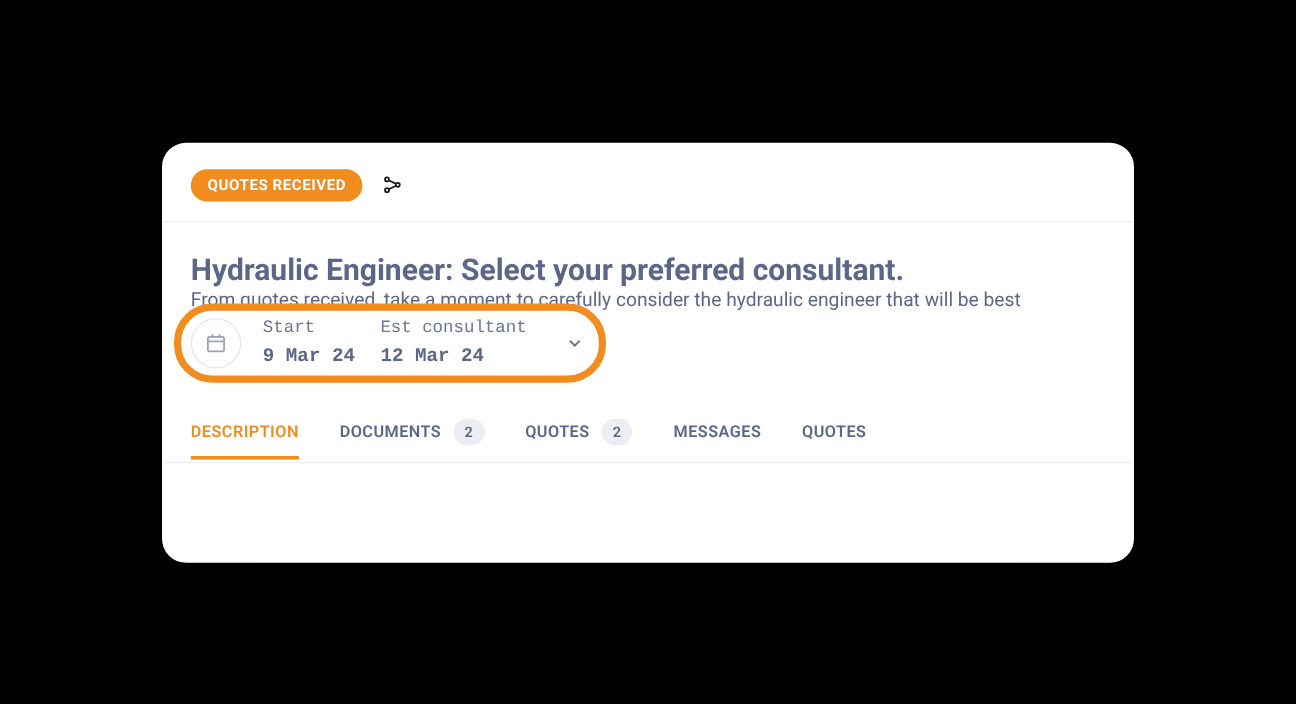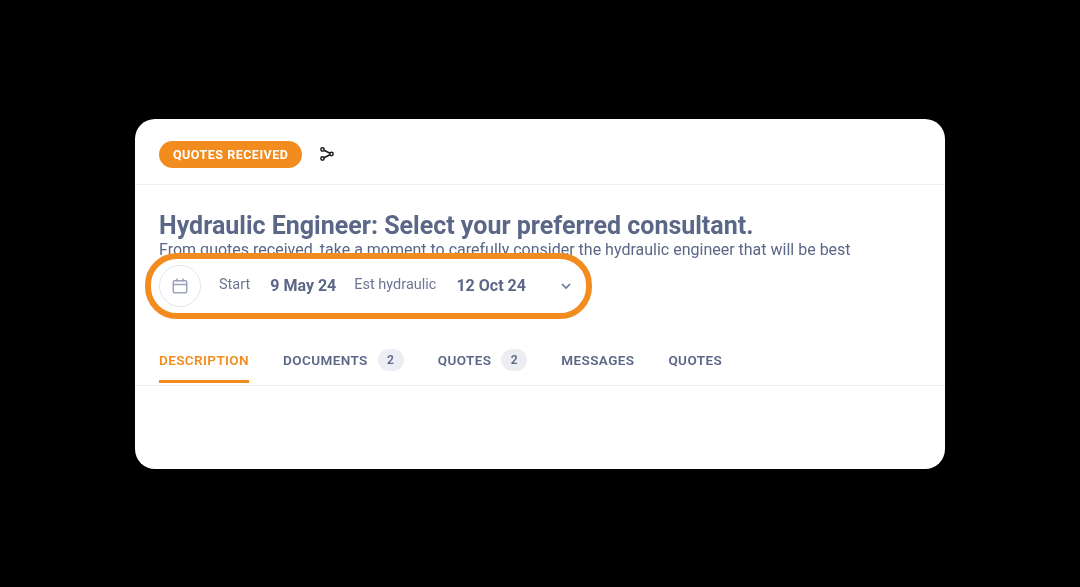--- a/index.html
+++ b/index.html
@@ -87,23 +87,24 @@
       width: 42px;
       height: 42px;
       border: 1px solid #e2e5ec;
       border-radius: 50%;
       display: flex;
       align-items: center;
       justify-content: center;
     }
     .date-col {
       display: flex;
-      flex-direction: row;
-      gap: 20px;
+      flex-direction: column;
+      gap: 6px;
       min-width: 80px;
+      font-family: Liberation Mono, monospace;
     }
     .date-label {
       color: #6b7692;
       font-size: 14.5px;
       font-weight: 400;
     }
     .date-value {
       color: #5b6787;
       font-size: 16px;
       font-weight: 700;
@@ -191,25 +192,25 @@
         <div class="calendar-circle">
           <svg width="18" height="18" viewBox="0 0 24 24" fill="none" stroke="#9aa3ba" stroke-width="2">
             <rect x="3" y="5" width="18" height="16" rx="2"></rect>
             <line x1="3" y1="10" x2="21" y2="10"></line>
             <line x1="8" y1="2" x2="8" y2="6"></line>
             <line x1="16" y1="2" x2="16" y2="6"></line>
           </svg>
         </div>
         <div class="date-col">
           <span class="date-label">Start</span>
-          <span class="date-value">9 May 24</span>
+          <span class="date-value">9 Mar 24</span>
         </div>
         <div class="date-col">
-          <span class="date-label">Est hydraulic</span>
-          <span class="date-value">12 Oct 24</span>
+          <span class="date-label">Est consultant</span>
+          <span class="date-value">12 Mar 24</span>
         </div>
         <span class="chevron-wrap">
           <svg width="16" height="16" viewBox="0 0 24 24" fill="none" stroke="#6b7692" stroke-width="2.5">
             <polyline points="6 9 12 15 18 9"></polyline>
           </svg>
         </span>
       </div>
     </div>
   </div>
 

